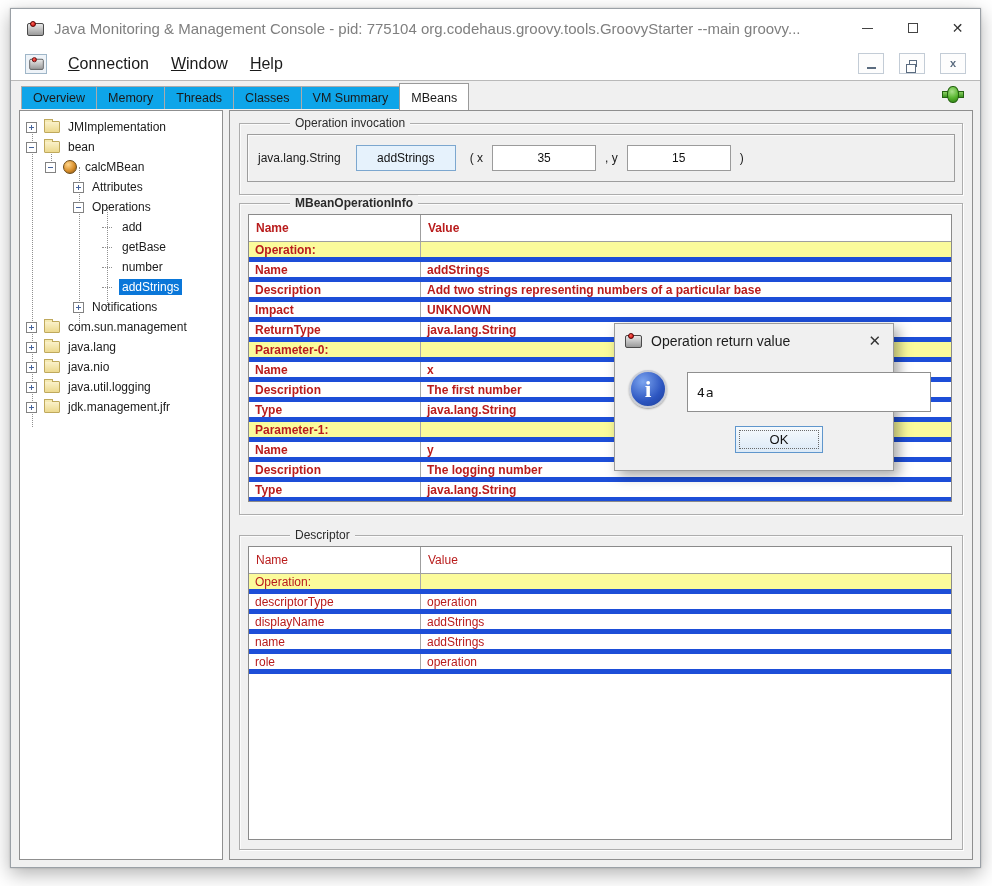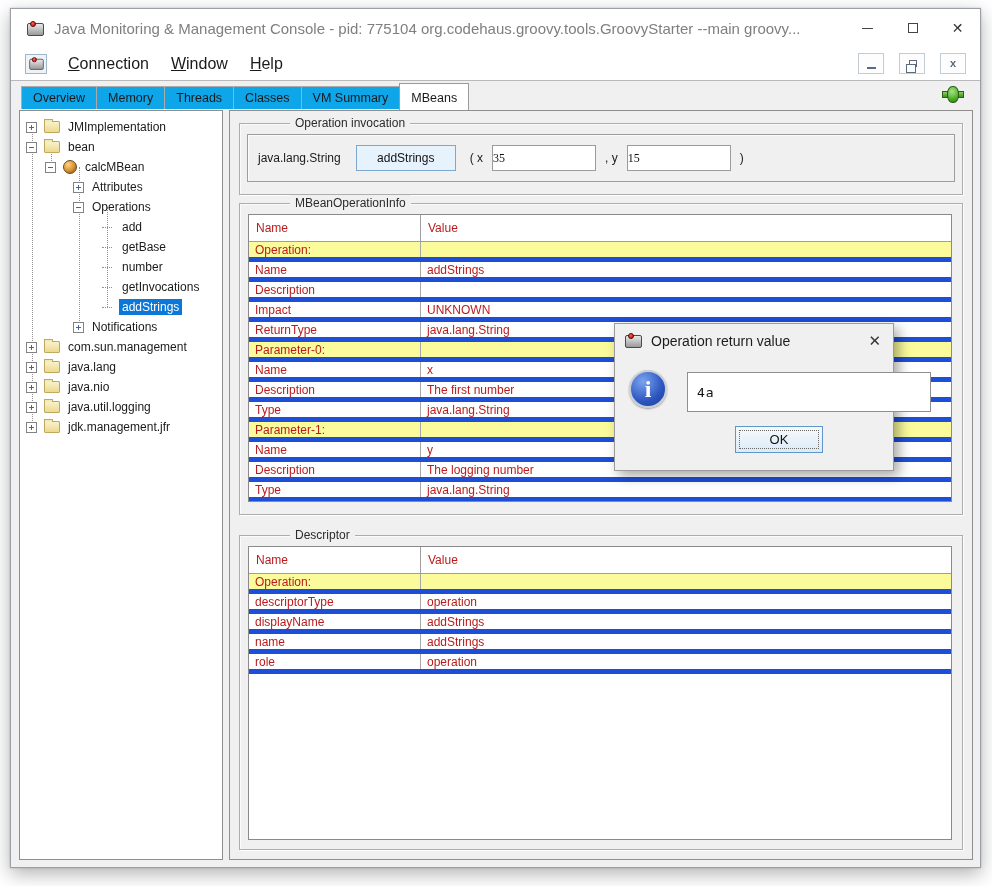--- a/index.html
+++ b/index.html
@@ -87,25 +87,25 @@
     font-size:12px; color:#2b2b2b; line-height:16px;margin-left:42px; }
 
   .gb-opinv { top:12px; height:72px; }
   .opinv-inner { position:absolute; left:7px; right:7px; top:10px; height:48px;
     border:1px solid #9d9d9d; background:#f0f0f0; box-shadow:inset 1px 1px 0 #fbfbfb;
     display:flex; align-items:center; padding:0 10px; font-size:12px; color:#1a1a1a; }
   .op-btn { margin-left:15px; width:100px; height:26px; background:#e6f2fc;
     border:1px solid #7ca7cf; font-size:12px; color:#111; font-family:"Liberation Sans",sans-serif; }
   .paren { margin-left:14px; white-space:pre; }
   .num-field { margin-left:9px; width:104px; height:26px; border:1px solid #9b9b9b; background:#fff;
-    font-size:12px; color:#111; font-family:Liberation Serif, serif; }
+    text-align:center; font-size:12px; color:#111; font-family:Liberation Sans, sans-serif; }
   .comma { margin-left:9px; white-space:pre; }
   .close-paren { margin-left:9px; }
 
-  .gb-opinfo { top:92px; height:312px; }
+  .gb-opinfo { top:92px; height:312px;font-weight:bold; }
   .gb-desc { top:424px; bottom:9px; }
 
   .jtable { position:absolute; left:8px; right:10px; top:10px; background:#ffffff;
     border:1px solid #8a8a8a; font-size:12px; color:#b91c1c; overflow:hidden; }
   .t-opinfo { height:288px; }
   .t-desc { bottom:9px; }
   .thead { display:flex; height:27px; border-bottom:1px solid #9f9f9f; background:#ffffff; }
   .th { display:flex; align-items:center; padding-left:7px; }
   .th-name { width:172px; border-right:1px solid #9f9f9f; }
   .th-value { flex:1; }
@@ -239,24 +239,20 @@
         <div class="trow ind3">
           <span class="stub"></span>
           <span class="tlabel">getBase</span>
         </div>
         <div class="trow ind3">
           <span class="stub"></span>
           <span class="tlabel">number</span>
         </div>
         <div class="trow ind3">
           <span class="stub"></span>
-          <span class="tlabel">getInvocations</span>
-        </div>
-        <div class="trow ind3">
-          <span class="stub"></span>
           <span class="tlabel sel">addStrings</span>
         </div>
         <div class="trow ind2">
           <span class="handle plus"></span>
           <span class="tlabel">Notifications</span>
         </div>
         <div class="trow ind0">
           <span class="handle plus"></span>
           <span class="folder"></span>
           <span class="tlabel">com.sun.management</span>
@@ -309,20 +305,21 @@
           <div class="tr section">
               <span class="td td-name">Operation:</span>
               <span class="td td-value"></span>
             </div>
           <div class="tr">
               <span class="td td-name">Name</span>
               <span class="td td-value">addStrings</span>
             </div>
           <div class="tr">
               <span class="td td-name">Description</span>
+              <span class="td td-value">Add two strings representing numbers of a particular base</span>
             </div>
           <div class="tr">
               <span class="td td-name">Impact</span>
               <span class="td td-value">UNKNOWN</span>
             </div>
           <div class="tr">
               <span class="td td-name">ReturnType</span>
               <span class="td td-value">java.lang.String</span>
             </div>
           <div class="tr section">

